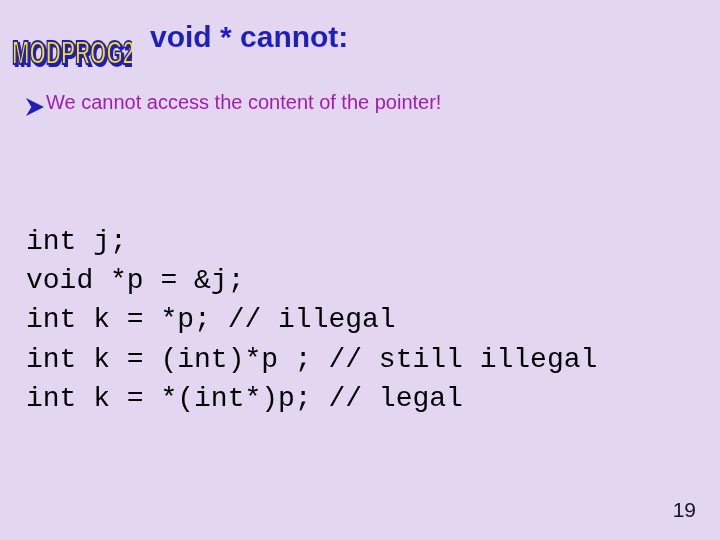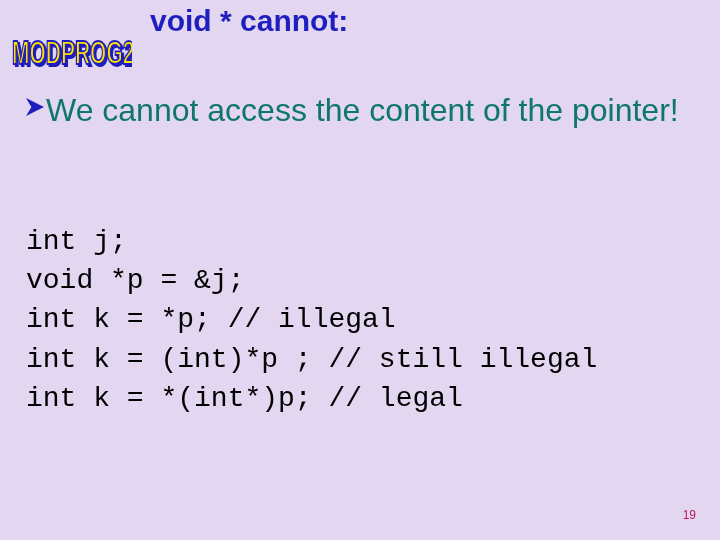--- a/index.html
+++ b/index.html
@@ -19,33 +19,33 @@
   }
   .logo {
     position: absolute;
     top: 16px;
     left: 12px;
     width: 120px;
     height: 52px;
   }
   .title {
     position: absolute;
-    top: 4px;
+    top: 20px;
     left: 150px;
     font-size: 30px;
     font-weight: 700;
     color: #1f1fbf;
   }
   .body {
     position: absolute;
     top: 90px;
     left: 26px;
     right: 26px;
-    font-size: 32px;
-    color: #0f766e;
+    font-size: 20px;
+    color: #a21caf;
     line-height: 1.25;
   }
   .bullet-row {
     display: flex;
     align-items: flex-start;
   }
   .bullet {
     width: 18px;
     height: 18px;
     flex: 0 0 18px;
@@ -62,22 +62,22 @@
     font-family: Liberation Mono, monospace;
     font-size: 28px;
     line-height: 1.4;
     white-space: pre;
     color: #000;
   }
   .pagenum {
     position: absolute;
     bottom: 18px;
     right: 24px;
-    font-size: 12px;
-    color: #be185d;
+    font-size: 21px;
+    color: #0f172a;
   }
 </style>
 </head>
 <body>
 
 <div class="slide">
 
   <svg class="logo" viewBox="0 0 120 52" aria-hidden="true">
     <defs>
       <filter id="sh" x="-20%" y="-20%" width="160%" height="160%">

